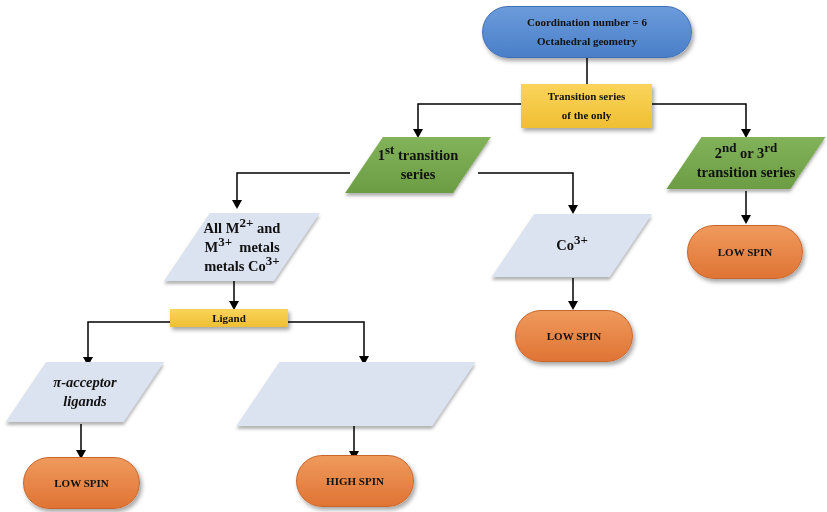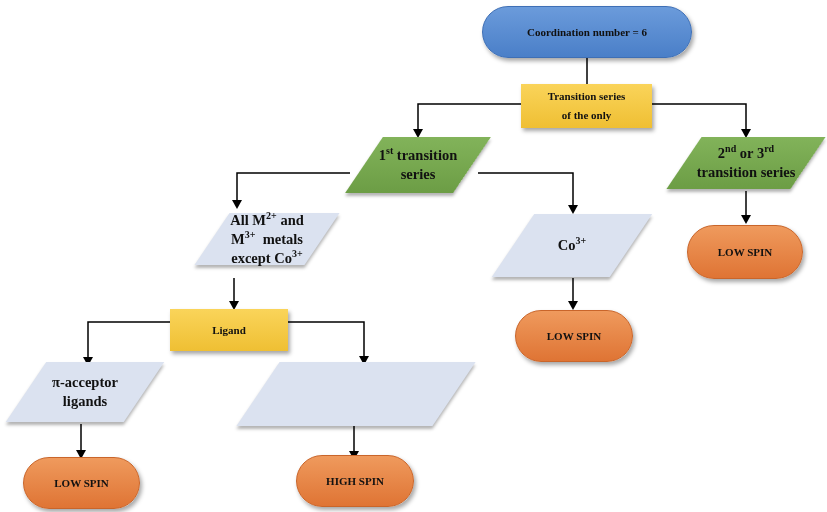--- a/index.html
+++ b/index.html
@@ -8,21 +8,21 @@
   .node{position:absolute;display:flex;align-items:center;justify-content:center;text-align:center;font-weight:bold;color:#111;font-size:11px;line-height:19px;}
   .terminal{border-radius:32px;}
   .blue{background:linear-gradient(#6b9bdb,#4a7fc8);border:1px solid #3e6fb5;box-shadow:2px 3px 4px rgba(0,0,0,.35);}
   .orange{background:linear-gradient(#ef9a5d,#df7434);border:1px solid #c9652a;box-shadow:2px 3px 4px rgba(0,0,0,.35);}
   .yellow{background:linear-gradient(#fad45a,#efbf33);box-shadow:2px 3px 4px rgba(0,0,0,.35);}
   .para{position:absolute;}
   .para .shape{position:absolute;inset:0;transform:skewX(-34deg);box-shadow:2px 3px 3px rgba(0,0,0,.3);}
   .para .txt{position:absolute;inset:0;display:flex;align-items:center;justify-content:center;text-align:center;font-weight:bold;color:#111;font-size:14.5px;line-height:19px;}
   .green .shape{background:linear-gradient(#82b35a,#6c9d45);}
   .lav .shape{background:#dbe2f0;}
-  sup{font-size:10px;line-height:0;}
+  sup{font-size:13px;line-height:0;}
   i{font-style:italic;}
 </style>
 </head>
 <body>
 
 <svg id="flow" width="827" height="512">
   <defs>
     <marker id="ah" markerWidth="8" markerHeight="8" refX="4" refY="6" orient="auto" markerUnits="userSpaceOnUse">
       <path d="M0,0 L8,0 L4,8 Z" fill="#000" transform="rotate(0)"></path>
     </marker>
@@ -62,20 +62,21 @@
     <path d="M229,301 L239,301 L234,310 Z"></path>
     <path d="M83,357 L93,357 L88,366 Z"></path>
     <path d="M359,356 L369,356 L364,365 Z"></path>
     <path d="M76,450 L86,450 L81,459 Z"></path>
     <path d="M349,451 L359,451 L354,460 Z"></path>
   </g>
 </svg>
 
 <div class="node terminal blue" style="left:482px;top:6px;width:208px;height:50px;flex-direction:column;">
   <span>Coordination number = 6</span>
+  <span>Octahedral geometry</span>
 </div>
 
 <div class="node yellow" style="left:521px;top:84px;width:131px;height:44px;flex-direction:column;">
   <span>Transition series</span>
   <span>of the only</span>
 </div>
 
 <div class="para green" style="left:364px;top:137px;width:108px;height:56px;">
   <div class="shape"></div>
   <div class="txt" style="flex-direction:column;">
@@ -85,51 +86,51 @@
 </div>
 
 <div class="para green" style="left:684px;top:137px;width:124px;height:52px;">
   <div class="shape"></div>
   <div class="txt" style="flex-direction:column;">
     <span><span>2</span><sup>nd</sup><span> or 3</span><sup>rd</sup></span>
     <span>transition series</span>
   </div>
 </div>
 
-<div class="para lav" style="left:212px;top:213px;width:110px;height:52px;">
+<div class="para lav" style="left:187px;top:213px;width:110px;height:68px;">
   <div class="shape"></div>
   <div class="txt" style="flex-direction:column;">
     <span><span>All M</span><sup>2+</sup><span> and</span></span>
     <span style="white-space:pre;"><span>M</span><sup>3+</sup><span>  metals</span></span>
-    <span><span>except Co</span><sup>3+</sup></span>
+    <span><span>metals Co</span><sup>3+</sup></span>
   </div>
 </div>
 
 <div class="para lav" style="left:513px;top:214px;width:118px;height:63px;">
   <div class="shape"></div>
   <div class="txt">
     <span><span>Co</span><sup>3+</sup></span>
   </div>
 </div>
 
 <div class="node terminal orange" style="left:687px;top:225px;width:114px;height:52px;">
   <span>LOW SPIN</span>
 </div>
 
 <div class="node terminal orange" style="left:515px;top:310px;width:116px;height:50px;">
   <span>LOW SPIN</span>
 </div>
 
-<div class="node yellow" style="left:170px;top:309px;width:118px;height:42px;">
+<div class="node yellow" style="left:170px;top:309px;width:118px;height:18px;">
   <span>Ligand</span>
 </div>
 
 <div class="para lav" style="left:26px;top:362px;width:118px;height:60px;">
   <div class="shape"></div>
-  <div class="txt" style="flex-direction:column;">
+  <div class="txt" style="flex-direction:column;font-style:italic;">
     <span>π-acceptor</span>
     <span>ligands</span>
   </div>
 </div>
 
 <div class="para lav" style="left:258px;top:362px;width:196px;height:64px;">
   <div class="shape"></div>
   <div class="txt" style="flex-direction:column;">
   </div>
 </div>

